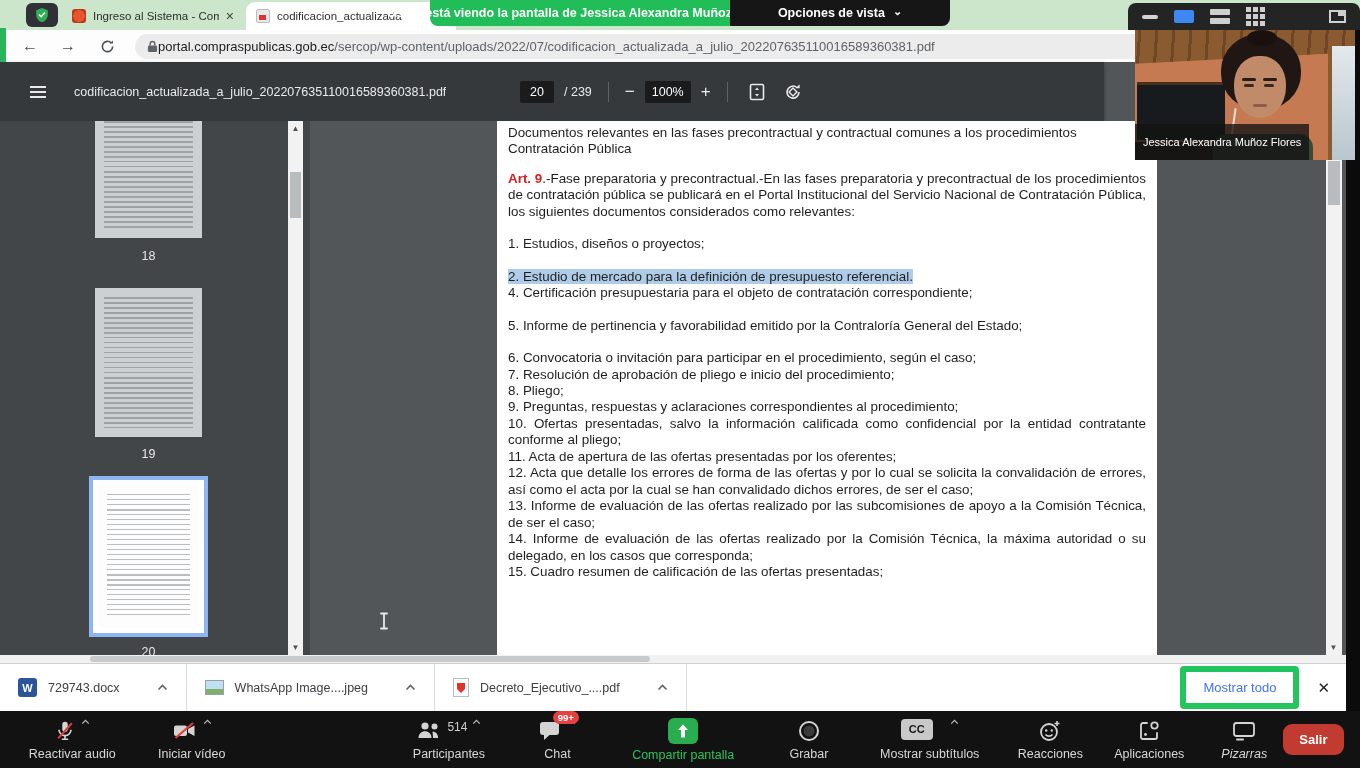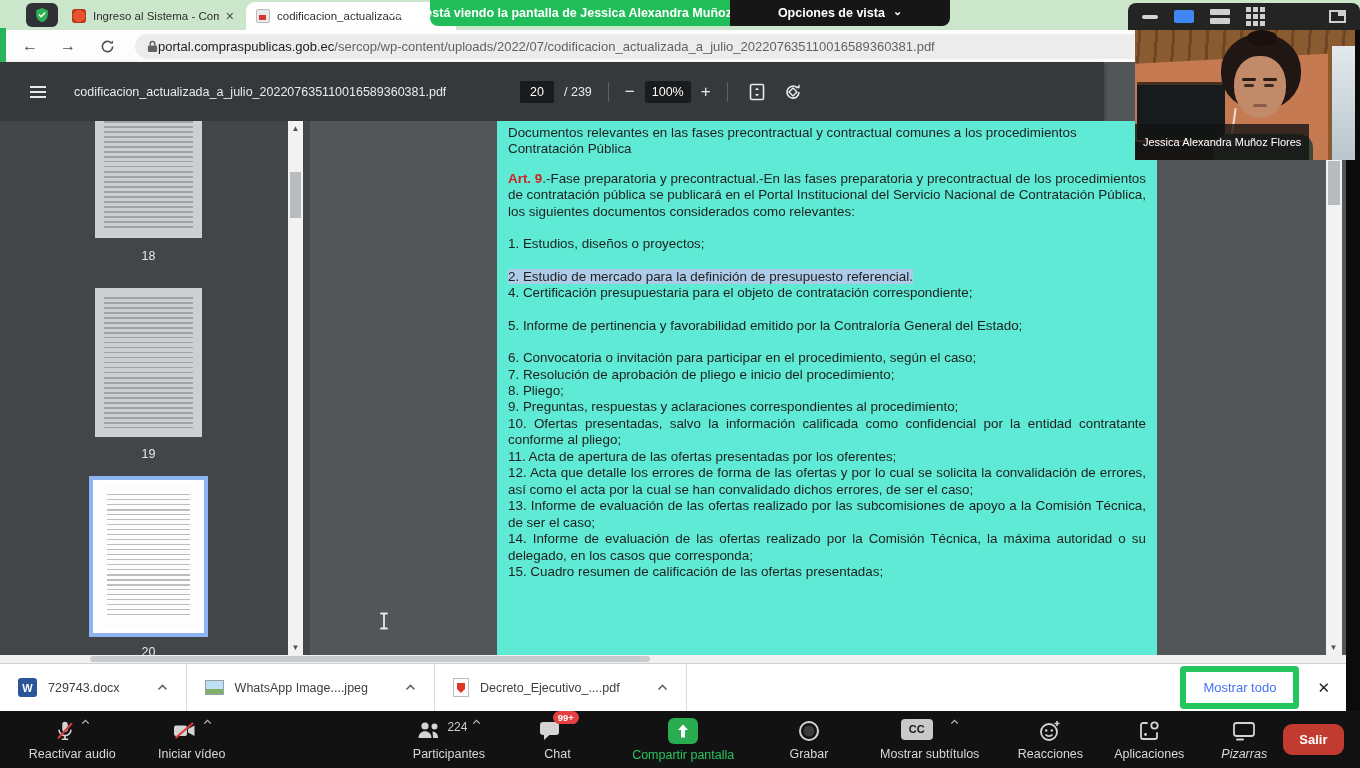--- a/index.html
+++ b/index.html
@@ -70,21 +70,21 @@
   .thumb20 .thumb-page::before { opacity:.6; }
   .thumb-label { position:absolute; width:107px; text-align:center; color:#e6e6e6; font-size:12.5px; }
   .tl18 { left:95px; top:128px; }
   .tl19 { left:95px; top:326px; }
   .tl20 { left:95px; top:524px; }
   .sb-scroll { position:absolute; left:288px; top:0; width:15px; height:534px; background:#f2f2f2; }
   .sb-thumb { position:absolute; left:2px; top:51px; width:11px; height:46px; background:#b9bcbe; }
   .arr { position:absolute; left:0; width:15px; text-align:center; font-size:8px; color:#505050; }
   .arr-up { top:3px; } .arr-dn { bottom:3px; }
 
-  .page { position:absolute; left:497px; top:0; width:660px; height:534px; background:#5eead4; padding:4px 11px 16px 11px; font-size:13.4px; line-height:16.45px; color:#1f1f1f; }
+  .page { position:absolute; left:497px; top:0; width:660px; height:534px; background:#ffffff; padding:4px 11px 16px 11px; font-size:13.4px; line-height:16.45px; color:#1f1f1f; }
   .doc-heading { text-align:left; }
   .doc-article { margin-top:13px; text-align:justify; }
   .art-lead { color:#cf2222; font-weight:bold; }
   .doc-item { text-align:justify; }
   .doc-item.gap { margin-top:16px; }
   .hl { background:#aecbe8; }
 
   .vscroll { position:absolute; left:1326px; top:0; width:16px; height:534px; background:#f2f2f2; }
   .vs-thumb { position:absolute; left:2px; top:40px; width:12px; height:44px; background:#b9bcbe; }
   .hscroll { position:absolute; left:0; top:534px; width:1346px; height:8px; background:#f1f1f1; }
@@ -381,21 +381,21 @@
       <span>Iniciar vídeo</span>
     </div>
     <div class="zitem z-part">
       <span class="zicon-row">
         <svg width="26" height="23" viewBox="0 0 26 23">
             <circle cx="9" cy="7" r="3.6" fill="#d4d4d4"></circle>
             <path d="M2.5 19 c0-4.5 3.2-6.8 6.5-6.8 s6.5 2.3 6.5 6.8 z" fill="#d4d4d4"></path>
             <circle cx="18.5" cy="7.5" r="3" fill="#d4d4d4"></circle>
             <path d="M16.5 12.4 c3 0.2 5.6 2.4 5.6 6.6 h-5 z" fill="#d4d4d4"></path>
           </svg>
-        <span class="count-badge">224</span>
+        <span class="count-badge">514</span>
         <svg width="9" height="6" viewBox="0 0 11 7">
             <polyline points="1.5,5.5 5.5,1.5 9.5,5.5" stroke="#bdbdbd" stroke-width="1.5" fill="none"></polyline>
           </svg>
       </span>
       <span>Participantes</span>
     </div>
     <div class="zitem z-chat">
       <span class="pill-badge">99+</span>
       <span class="zicon-row">
         <svg width="24" height="23" viewBox="0 0 24 23">

